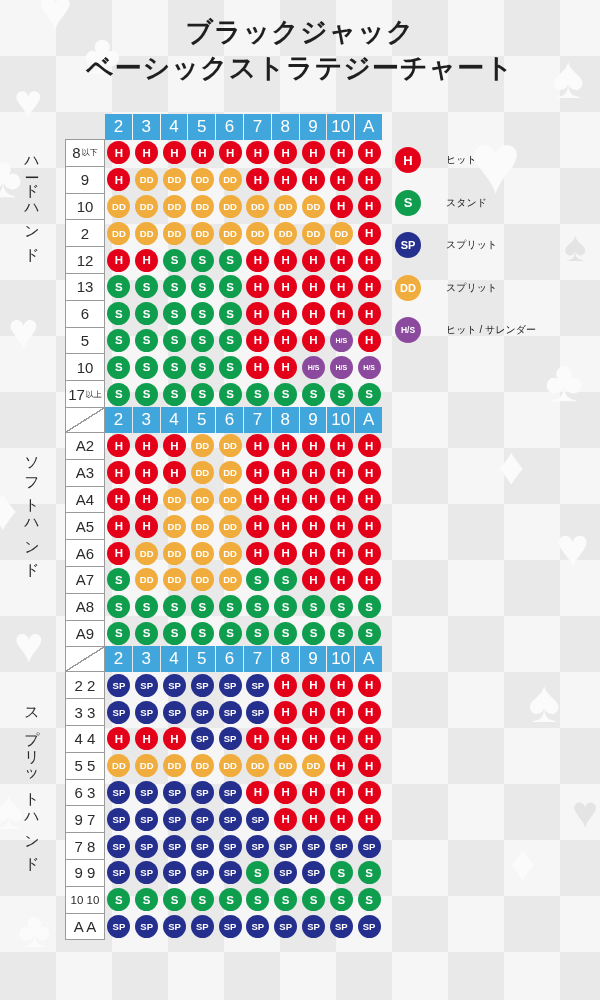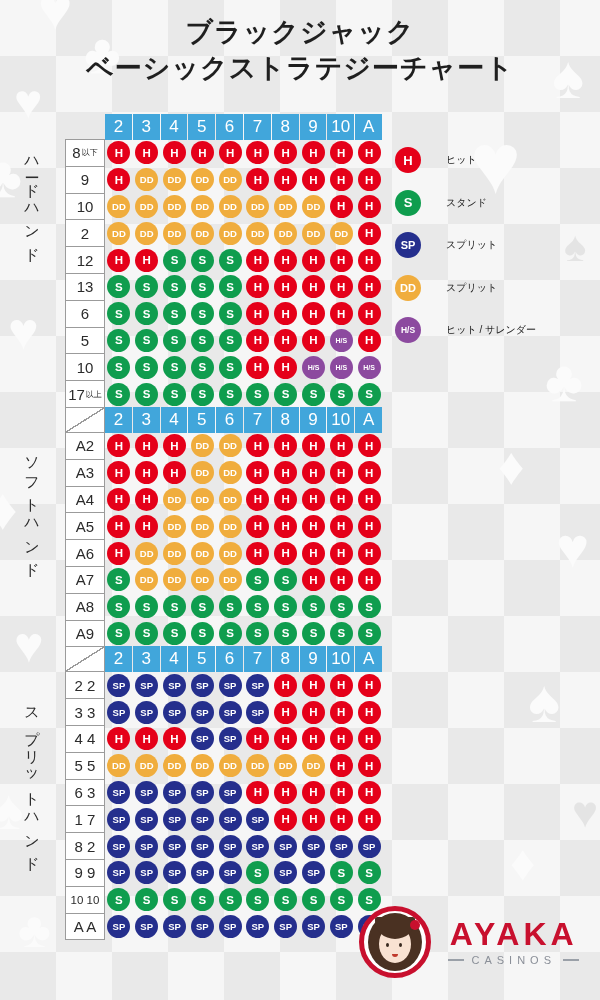--- a/index.html
+++ b/index.html
@@ -967,56 +967,56 @@
         </div>
         <div class="slot">
           <div class="circ t-1" style="background: rgb(229, 0, 25);">H</div>
         </div>
         <div class="slot">
           <div class="circ t-1" style="background: rgb(229, 0, 25);">H</div>
         </div>
       </div>
       <div class="g-row">
         <div class="label-cell">
-          <span>1 7</span>
-        </div>
-        <div class="slot">
-          <div class="circ t-2" style="background: rgb(37, 47, 141);">SP</div>
-        </div>
-        <div class="slot">
-          <div class="circ t-2" style="background: rgb(37, 47, 141);">SP</div>
-        </div>
-        <div class="slot">
-          <div class="circ t-2" style="background: rgb(37, 47, 141);">SP</div>
-        </div>
-        <div class="slot">
-          <div class="circ t-2" style="background: rgb(37, 47, 141);">SP</div>
-        </div>
-        <div class="slot">
-          <div class="circ t-2" style="background: rgb(37, 47, 141);">SP</div>
-        </div>
-        <div class="slot">
-          <div class="circ t-2" style="background: rgb(37, 47, 141);">SP</div>
-        </div>
-        <div class="slot">
-          <div class="circ t-1" style="background: rgb(229, 0, 25);">H</div>
-        </div>
-        <div class="slot">
-          <div class="circ t-1" style="background: rgb(229, 0, 25);">H</div>
-        </div>
-        <div class="slot">
-          <div class="circ t-1" style="background: rgb(229, 0, 25);">H</div>
-        </div>
-        <div class="slot">
-          <div class="circ t-1" style="background: rgb(229, 0, 25);">H</div>
-        </div>
-      </div>
-      <div class="g-row">
-        <div class="label-cell">
-          <span>8 2</span>
+          <span>9 7</span>
+        </div>
+        <div class="slot">
+          <div class="circ t-2" style="background: rgb(37, 47, 141);">SP</div>
+        </div>
+        <div class="slot">
+          <div class="circ t-2" style="background: rgb(37, 47, 141);">SP</div>
+        </div>
+        <div class="slot">
+          <div class="circ t-2" style="background: rgb(37, 47, 141);">SP</div>
+        </div>
+        <div class="slot">
+          <div class="circ t-2" style="background: rgb(37, 47, 141);">SP</div>
+        </div>
+        <div class="slot">
+          <div class="circ t-2" style="background: rgb(37, 47, 141);">SP</div>
+        </div>
+        <div class="slot">
+          <div class="circ t-2" style="background: rgb(37, 47, 141);">SP</div>
+        </div>
+        <div class="slot">
+          <div class="circ t-1" style="background: rgb(229, 0, 25);">H</div>
+        </div>
+        <div class="slot">
+          <div class="circ t-1" style="background: rgb(229, 0, 25);">H</div>
+        </div>
+        <div class="slot">
+          <div class="circ t-1" style="background: rgb(229, 0, 25);">H</div>
+        </div>
+        <div class="slot">
+          <div class="circ t-1" style="background: rgb(229, 0, 25);">H</div>
+        </div>
+      </div>
+      <div class="g-row">
+        <div class="label-cell">
+          <span>7 8</span>
         </div>
         <div class="slot">
           <div class="circ t-2" style="background: rgb(37, 47, 141);">SP</div>
         </div>
         <div class="slot">
           <div class="circ t-2" style="background: rgb(37, 47, 141);">SP</div>
         </div>
         <div class="slot">
           <div class="circ t-2" style="background: rgb(37, 47, 141);">SP</div>
         </div>
@@ -1171,30 +1171,13 @@
       <div class="legend-item">
         <div class="legend-circ t-2" style="font-size: 11px; background: rgb(240, 173, 61);">DD</div>
         <div class="legend-label">スプリット</div>
       </div>
       <div class="legend-item">
         <div class="legend-circ t-3" style="font-size: 8.5px; background: rgb(140, 74, 159);">H/S</div>
         <div class="legend-label">ヒット / サレンダー</div>
       </div>
     </div>
 
-  <div id="logo">
-    <div class="avatar">
-      <div class="hair"></div>
-      <div class="face"></div>
-      <div class="bangs"></div>
-      <div class="flower"></div>
-      <div class="eye l"></div>
-      <div class="eye r"></div>
-      <div class="mouth"></div>
-    </div>
-    <div class="logo-text">
-      <div class="brand">AYAKA</div>
-      <div class="casinos-line">
-        <span class="sub">CASINOS</span>
-      </div>
-    </div>
-  </div>
 </div>
 
 </body></html>

